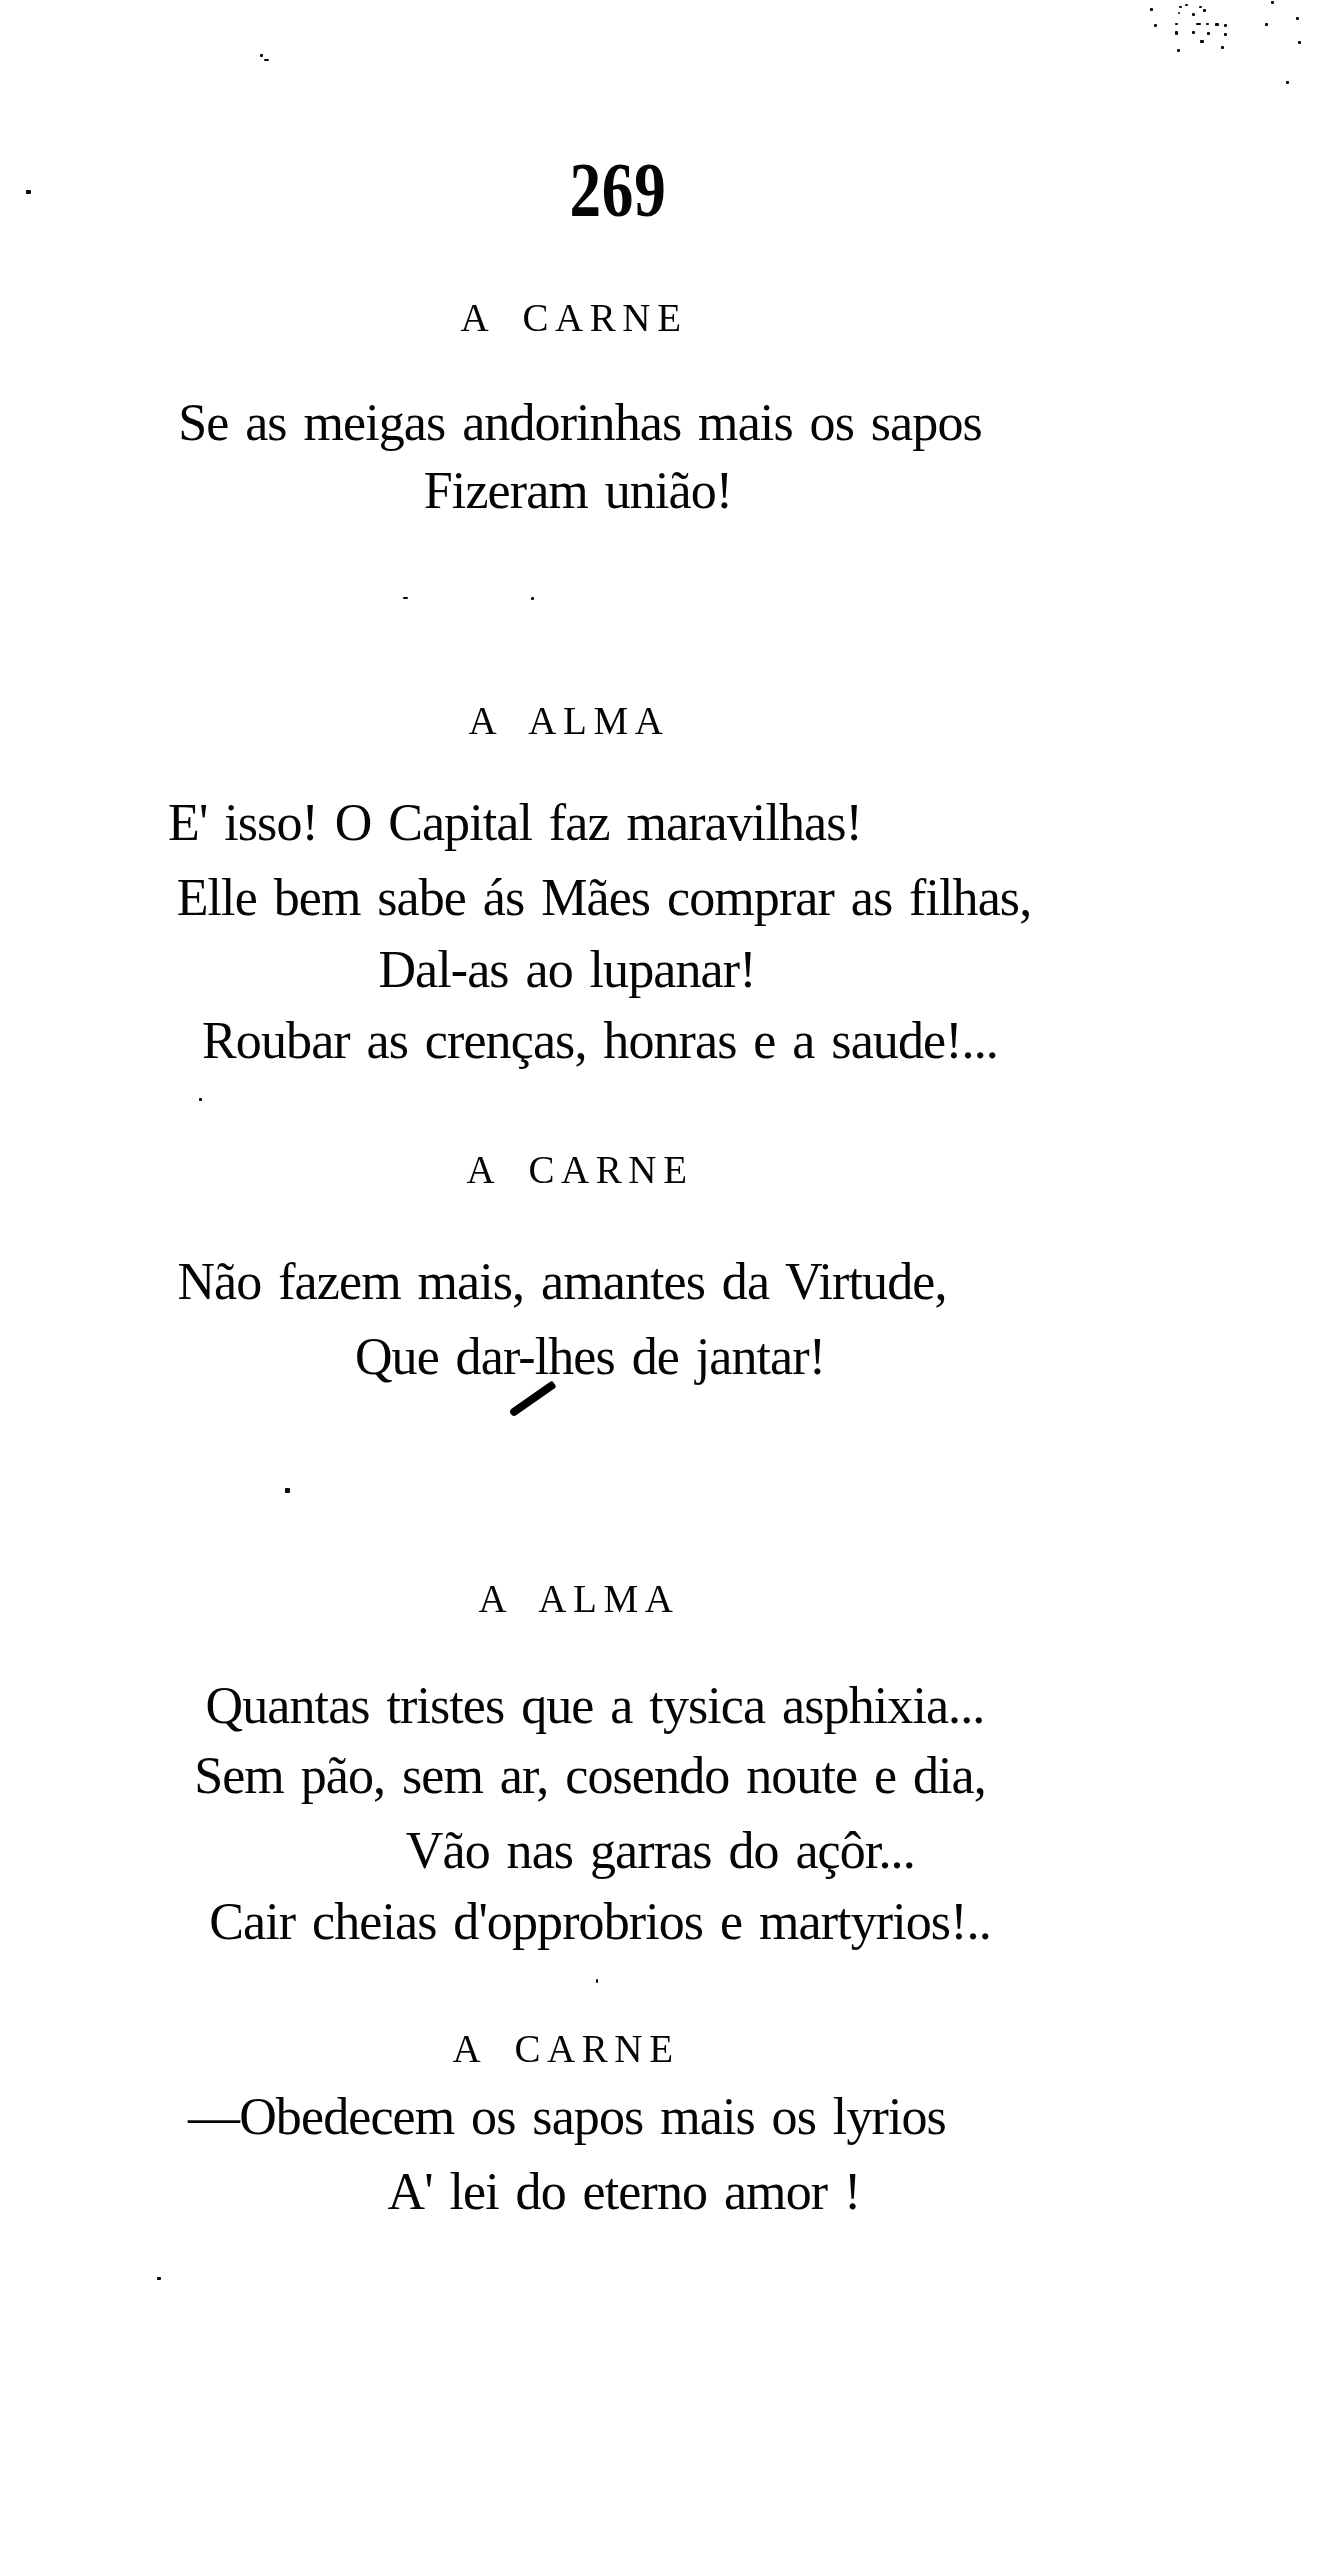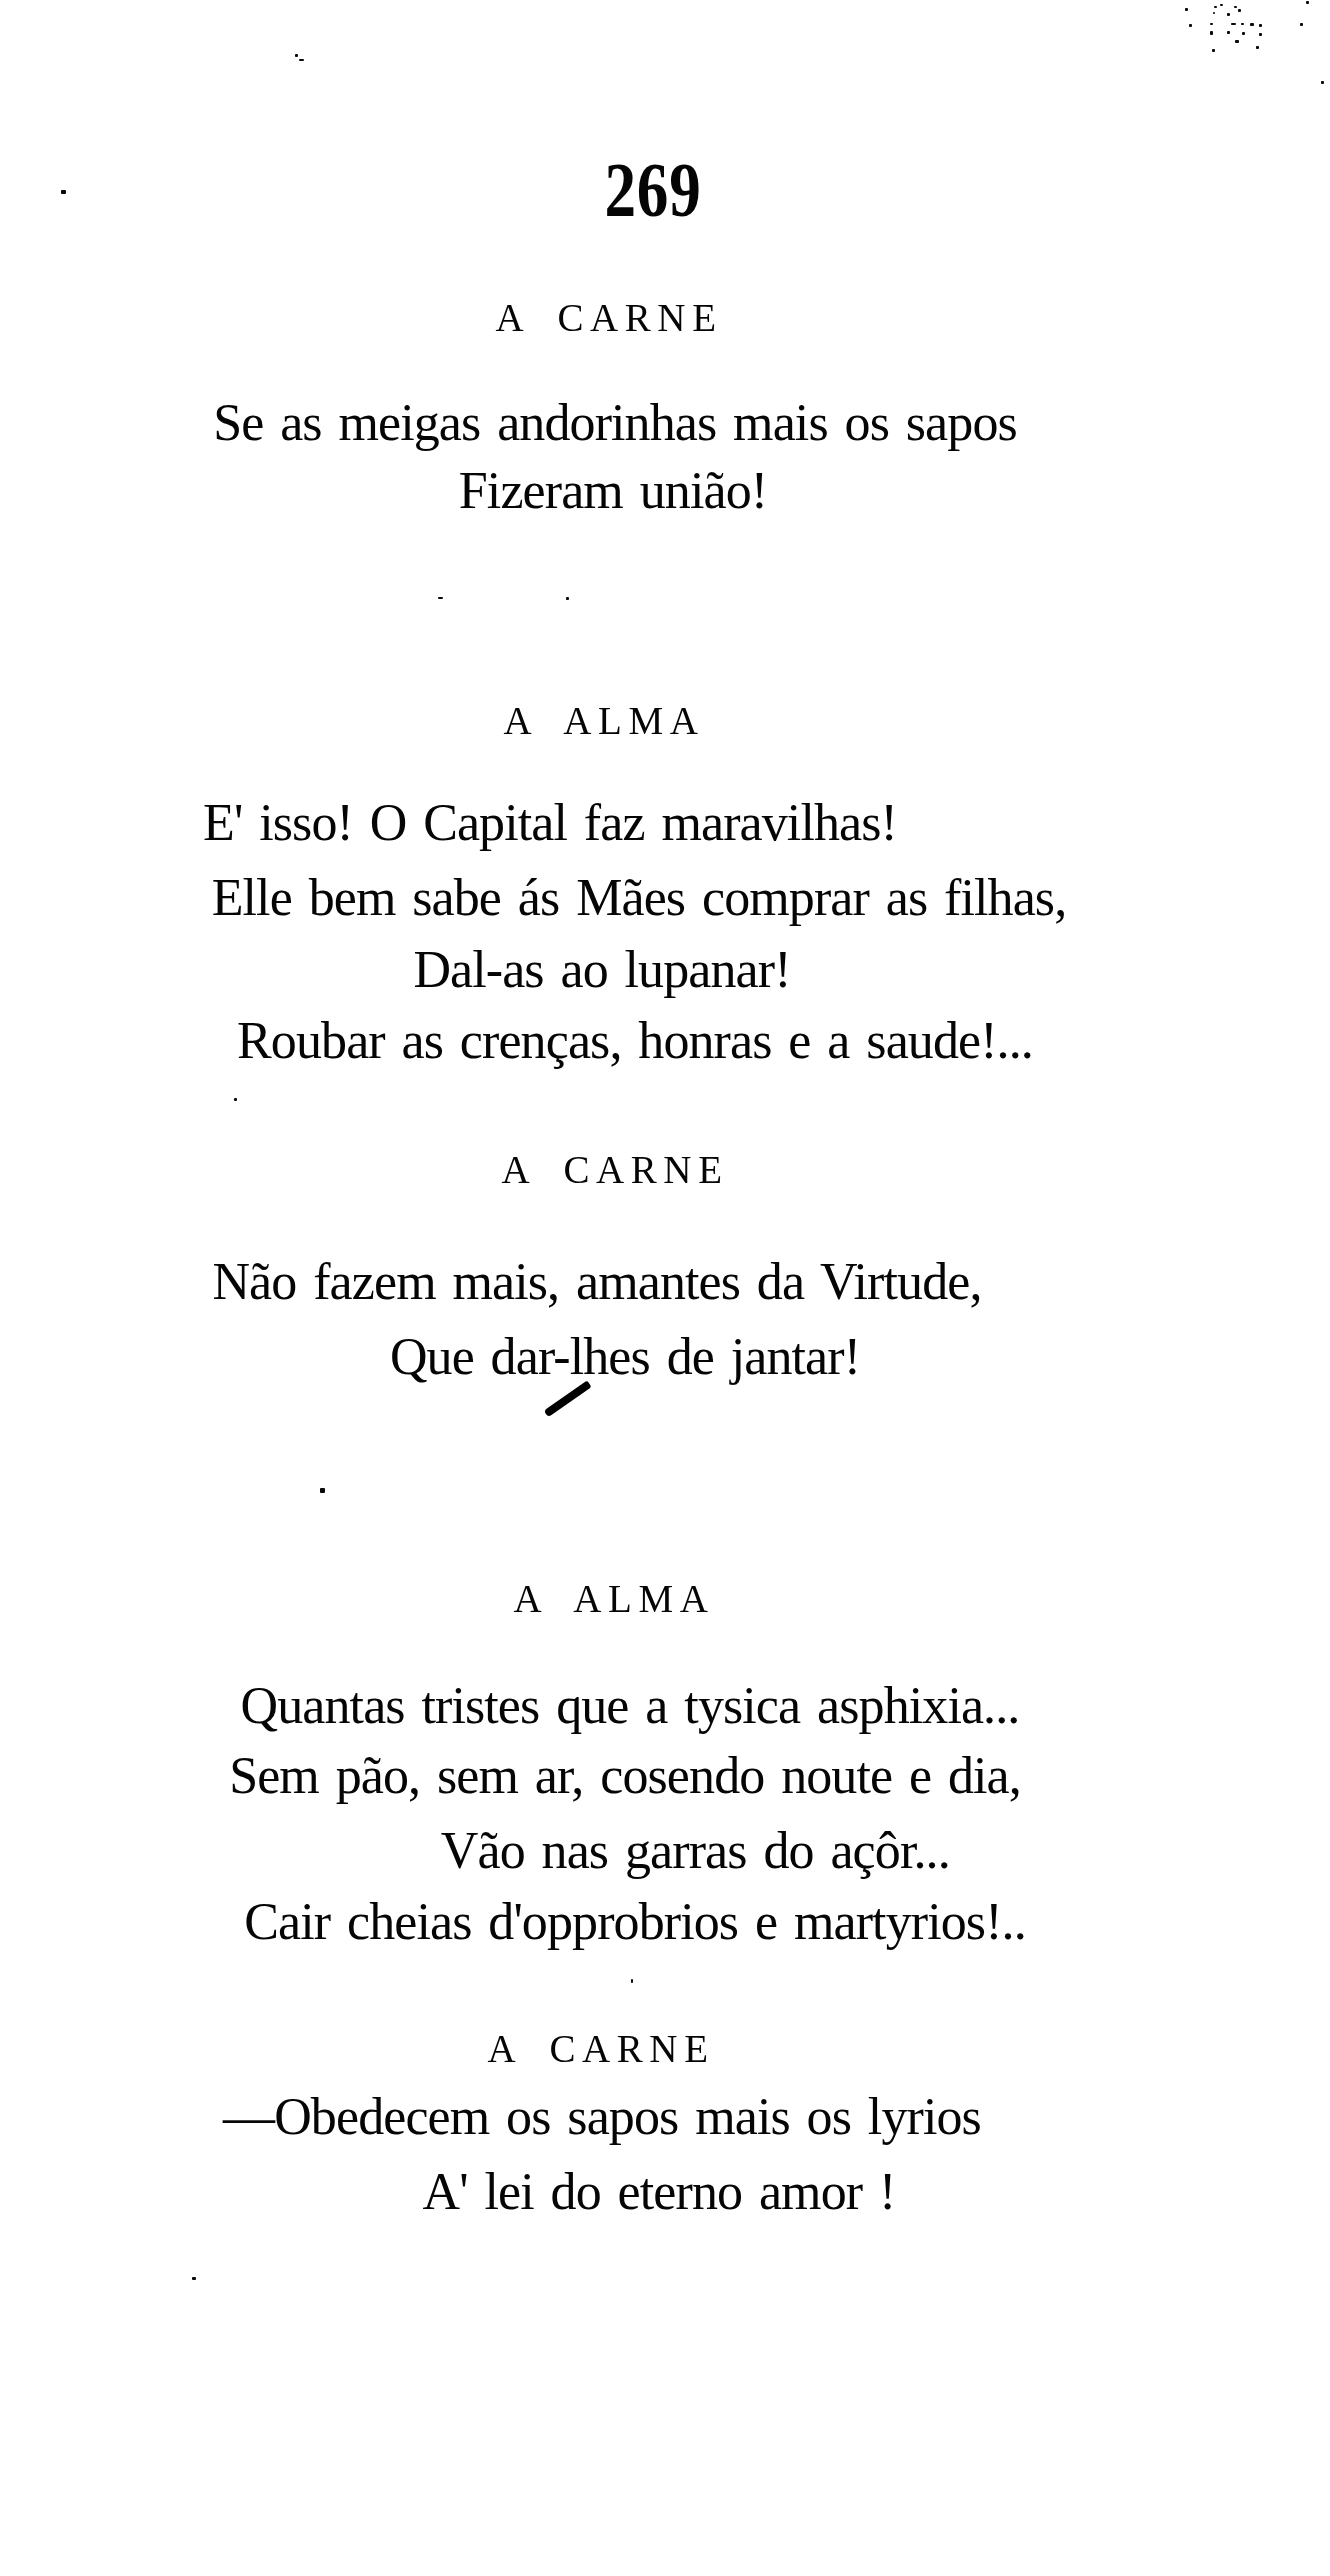--- a/index.html
+++ b/index.html
@@ -11,21 +11,20 @@
     height: 2576px;
     background: #ffffff;
     position: relative;
     overflow: hidden;
     font-family: "Liberation Serif", "DejaVu Serif", serif;
     color: #050505;
   }
   .page {
     position: absolute;
     inset: 0;
-    margin-left: 35px;
   }
   .line {
     position: absolute;
     left: 0;
     width: 1330px;
     text-align: center;
     white-space: nowrap;
     line-height: 1;
   }
   .pagenum {

